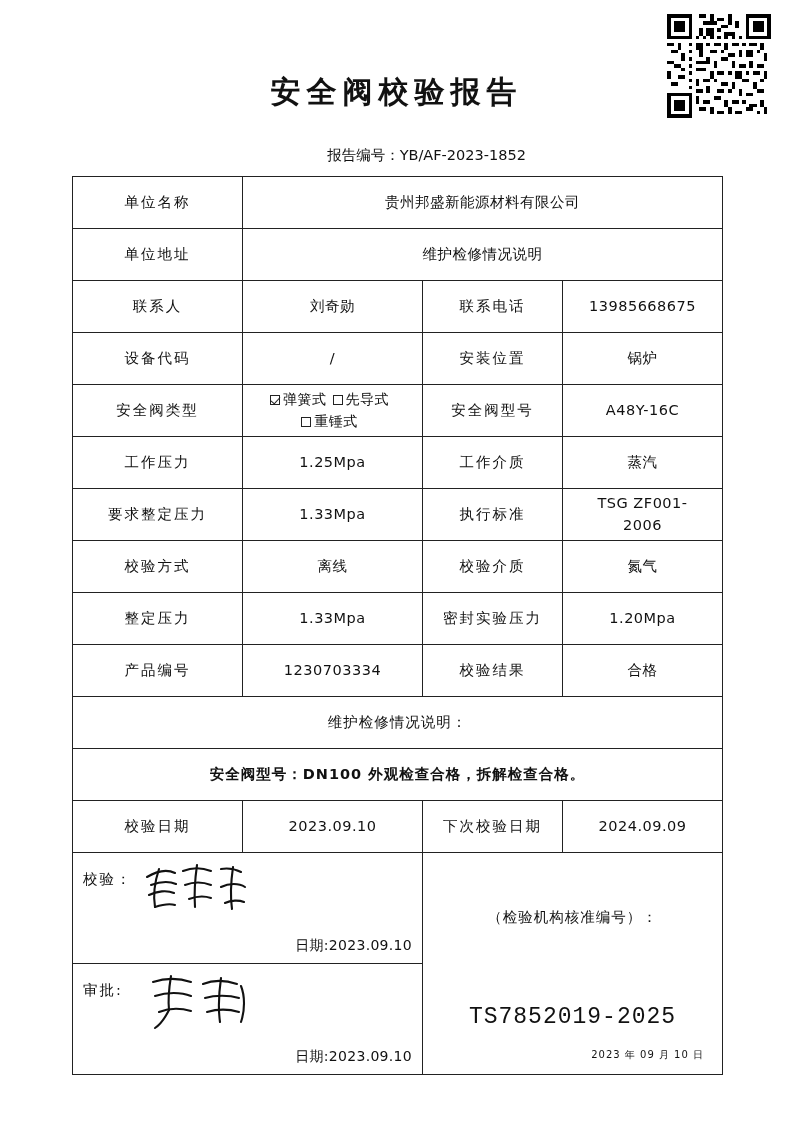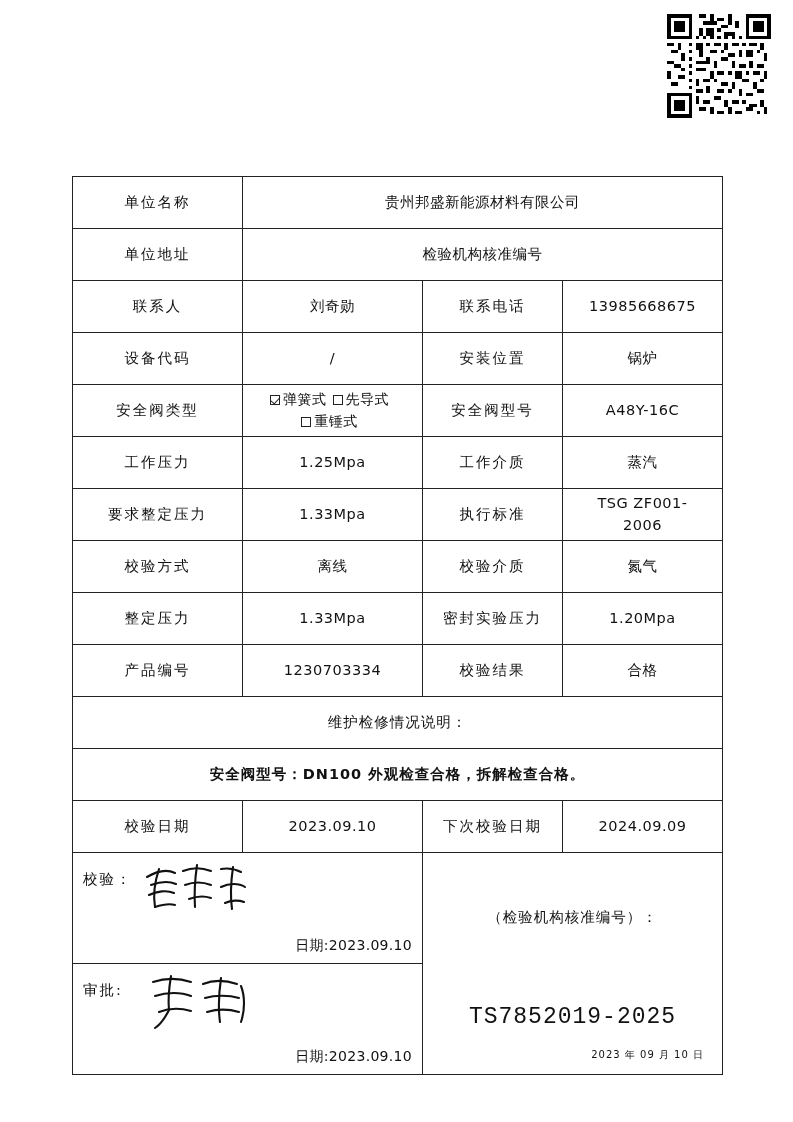--- a/index.html
+++ b/index.html
@@ -291,37 +291,41 @@
         <rect x="19" y="27" width="2" height="1"></rect>
           <rect x="22" y="26" width="2" height="1"></rect>
         <rect x="25" y="27" width="1" height="1"></rect>
           <rect x="27" y="26" width="1" height="2"></rect>
         <rect x="8" y="15" width="1" height="1"></rect>
           <rect x="10" y="13" width="1" height="1"></rect>
       </g>
     </svg>
   </div>
 
-
+  <div class="doc-title">安全阀校验报告</div>
+
+  <div class="report-no">
+    <span>报告编号：</span><span>YB/AF-2023-1852</span>
+  </div>
 
   <table class="main">
     <colgroup>
       <col style="width:170px">
       <col style="width:180px">
       <col style="width:140px">
       <col style="width:160px">
     </colgroup>
     <tbody>
       <tr>
         <td class="lbl">单位名称</td>
         <td class="val" colspan="3">贵州邦盛新能源材料有限公司</td>
       </tr>
       <tr>
         <td class="lbl">单位地址</td>
-        <td class="val" colspan="3">检验机构核准编号</td>
+        <td class="val" colspan="3">维护检修情况说明</td>
       </tr>
       <tr>
         <td class="lbl">联系人</td>
         <td class="val">刘奇勋</td>
         <td class="lbl">联系电话</td>
         <td class="val">13985668675</td>
       </tr>
       <tr>
         <td class="lbl">设备代码</td>
         <td class="val">/</td>

